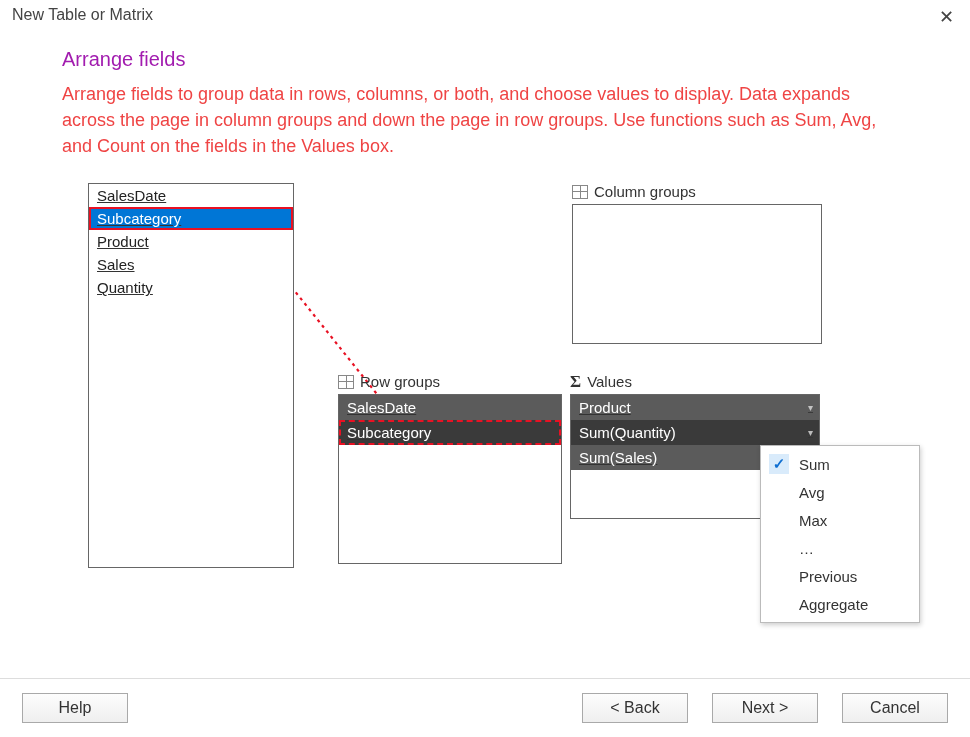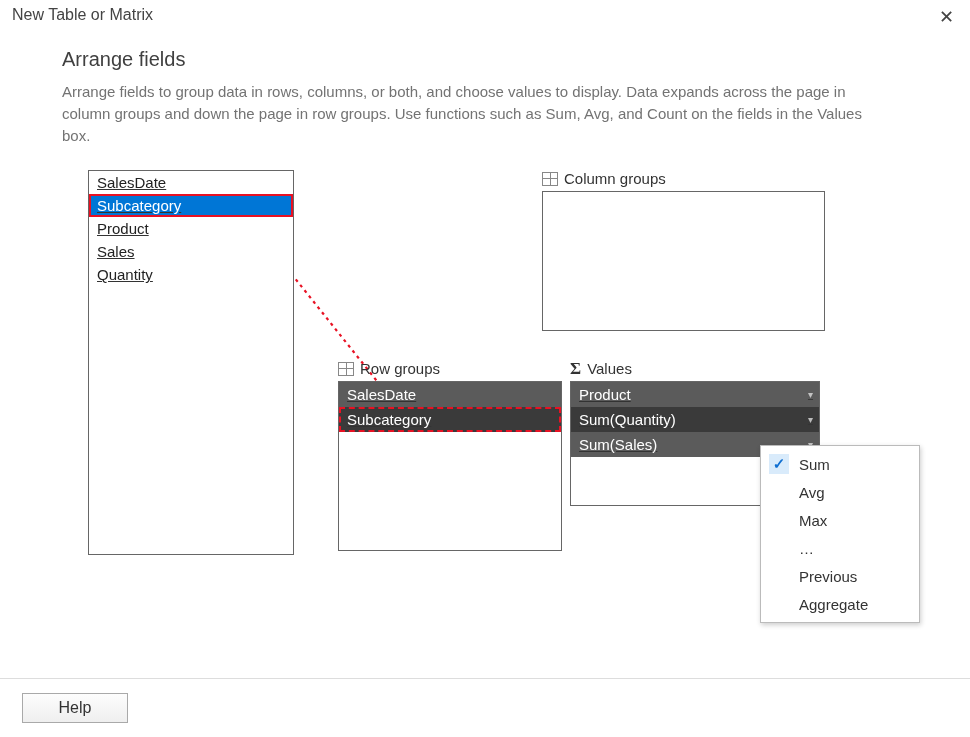--- a/index.html
+++ b/index.html
@@ -29,27 +29,27 @@
     padding: 2px 6px;
     line-height: 1;
   }
   .content {
     padding: 14px 50px 0 62px;
   }
   h2.heading {
     margin: 0 0 10px 0;
     font-weight: 400;
     font-size: 20px;
-    color: #404040;
+    color: #a21caf;
   }
   p.desc {
     margin: 0 0 24px 0;
     line-height: 1.45;
-    color: #737373;
-    font-size: 15px;
+    color: #ef4444;
+    font-size: 18px;
     max-width: 830px;
   }
 
   .layout { position: relative; height: 430px; }
 
   .box-label {
     font-size: 15px;
     color: #333;
     margin-bottom: 4px;
     display: flex;
@@ -71,21 +71,21 @@
     background: #0076d6;
     color: #fff;
   }
   .hl-red { outline: 2px solid #e81123; outline-offset: -2px; }
 
   
   .avail-wrap { position: absolute; left: 26px; top: 0; width: 206px; }
   .avail-box  { height: 385px; }
 
   
-  .col-wrap { position: absolute; left: 480px; top: 0; width: 283px; }
+  .col-wrap { position: absolute; left: 510px; top: 0; width: 250px; }
   .col-box  { height: 140px; }
 
   
   .row-wrap { position: absolute; left: 276px; top: 190px; width: 224px; }
   .row-box  { height: 170px; }
 
   
   .val-wrap { position: absolute; left: 508px; top: 190; width: 250px; }
   
   .val-wrap { top: 190px; }
@@ -278,13 +278,18 @@
     <span>Previous</span>
   </div>
   <div class="mi">
     <span class="chk"></span>
     <span>Aggregate</span>
   </div>
 </div>
 
 <div class="bottom">
   <button class="btn">Help</button>
+  <div class="btn-row">
+    <button class="btn">&lt;  Back</button>
+    <button class="btn">Next  &gt;</button>
+    <button class="btn">Cancel</button>
+  </div>
 </div>
 
 </body></html>

